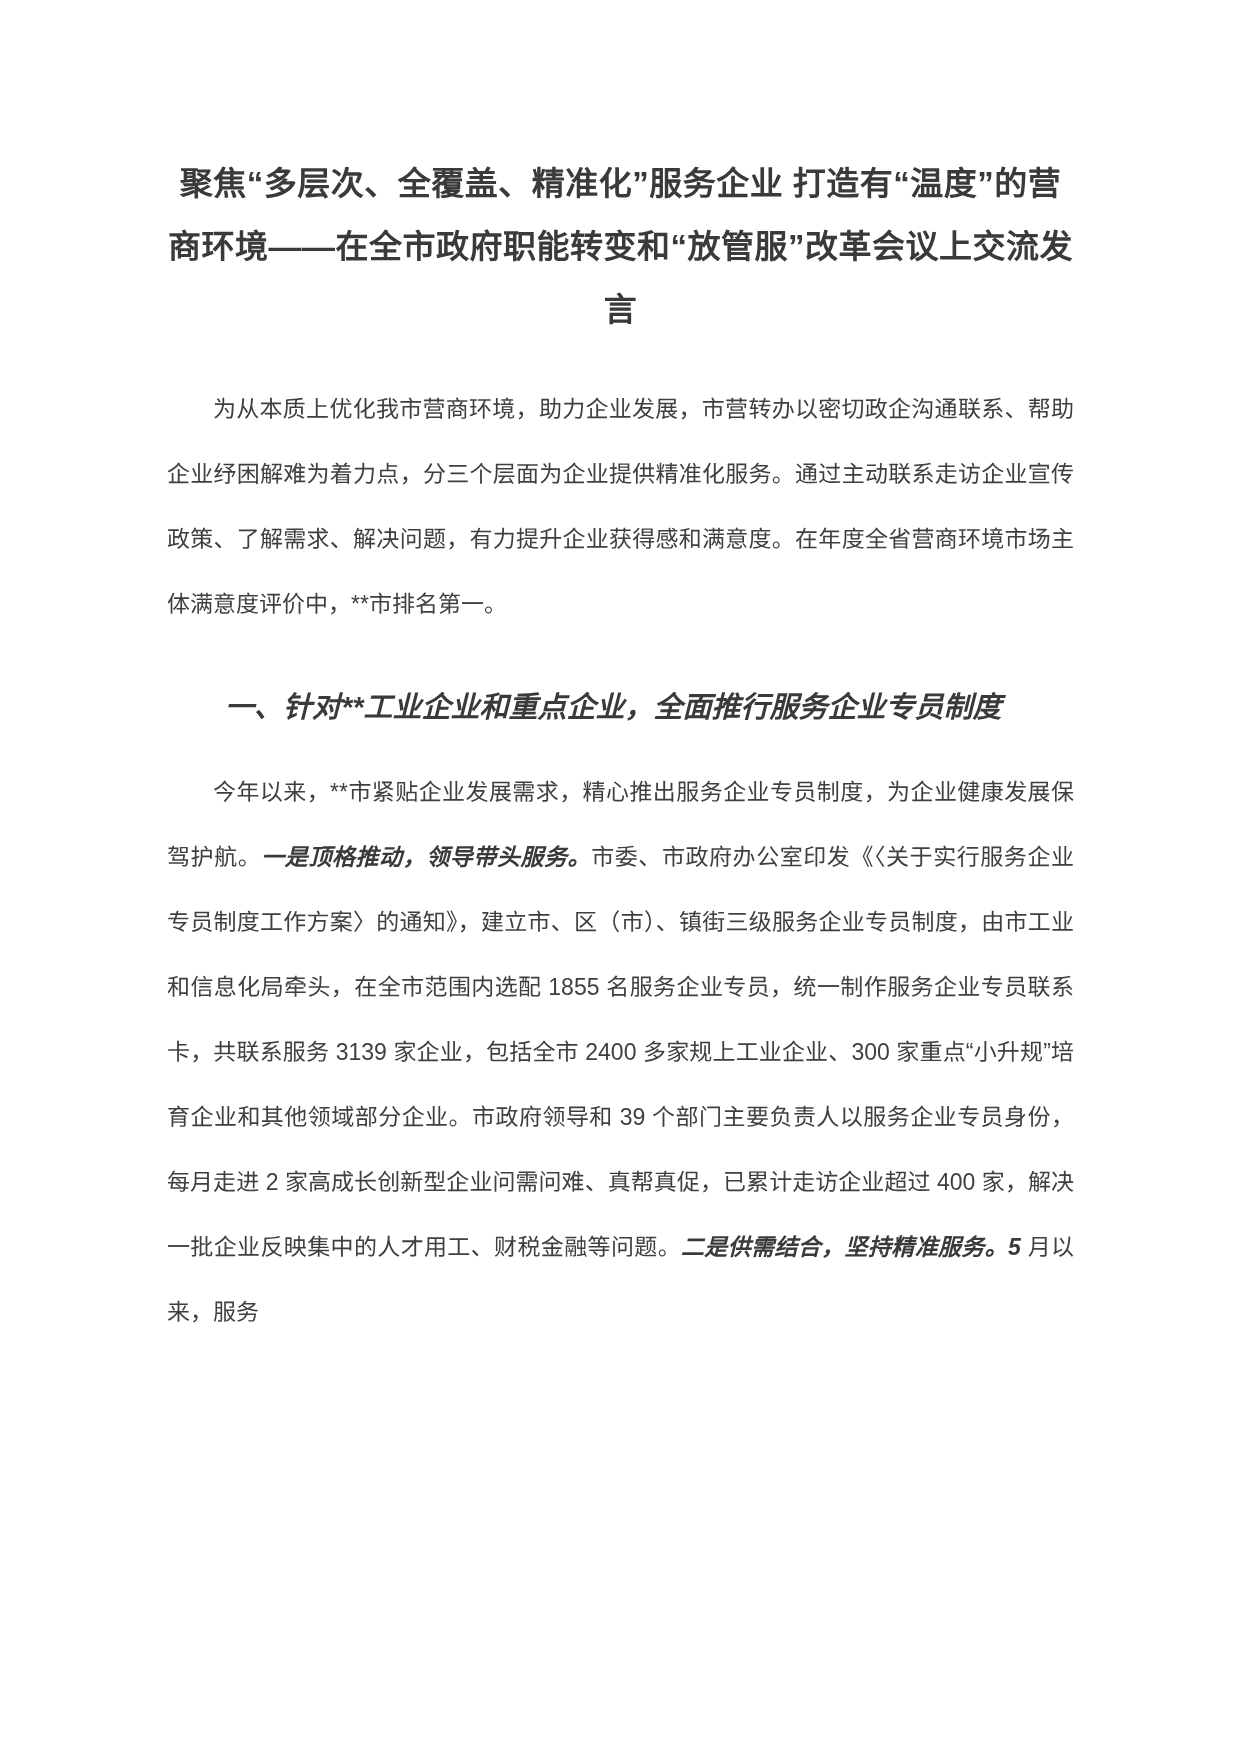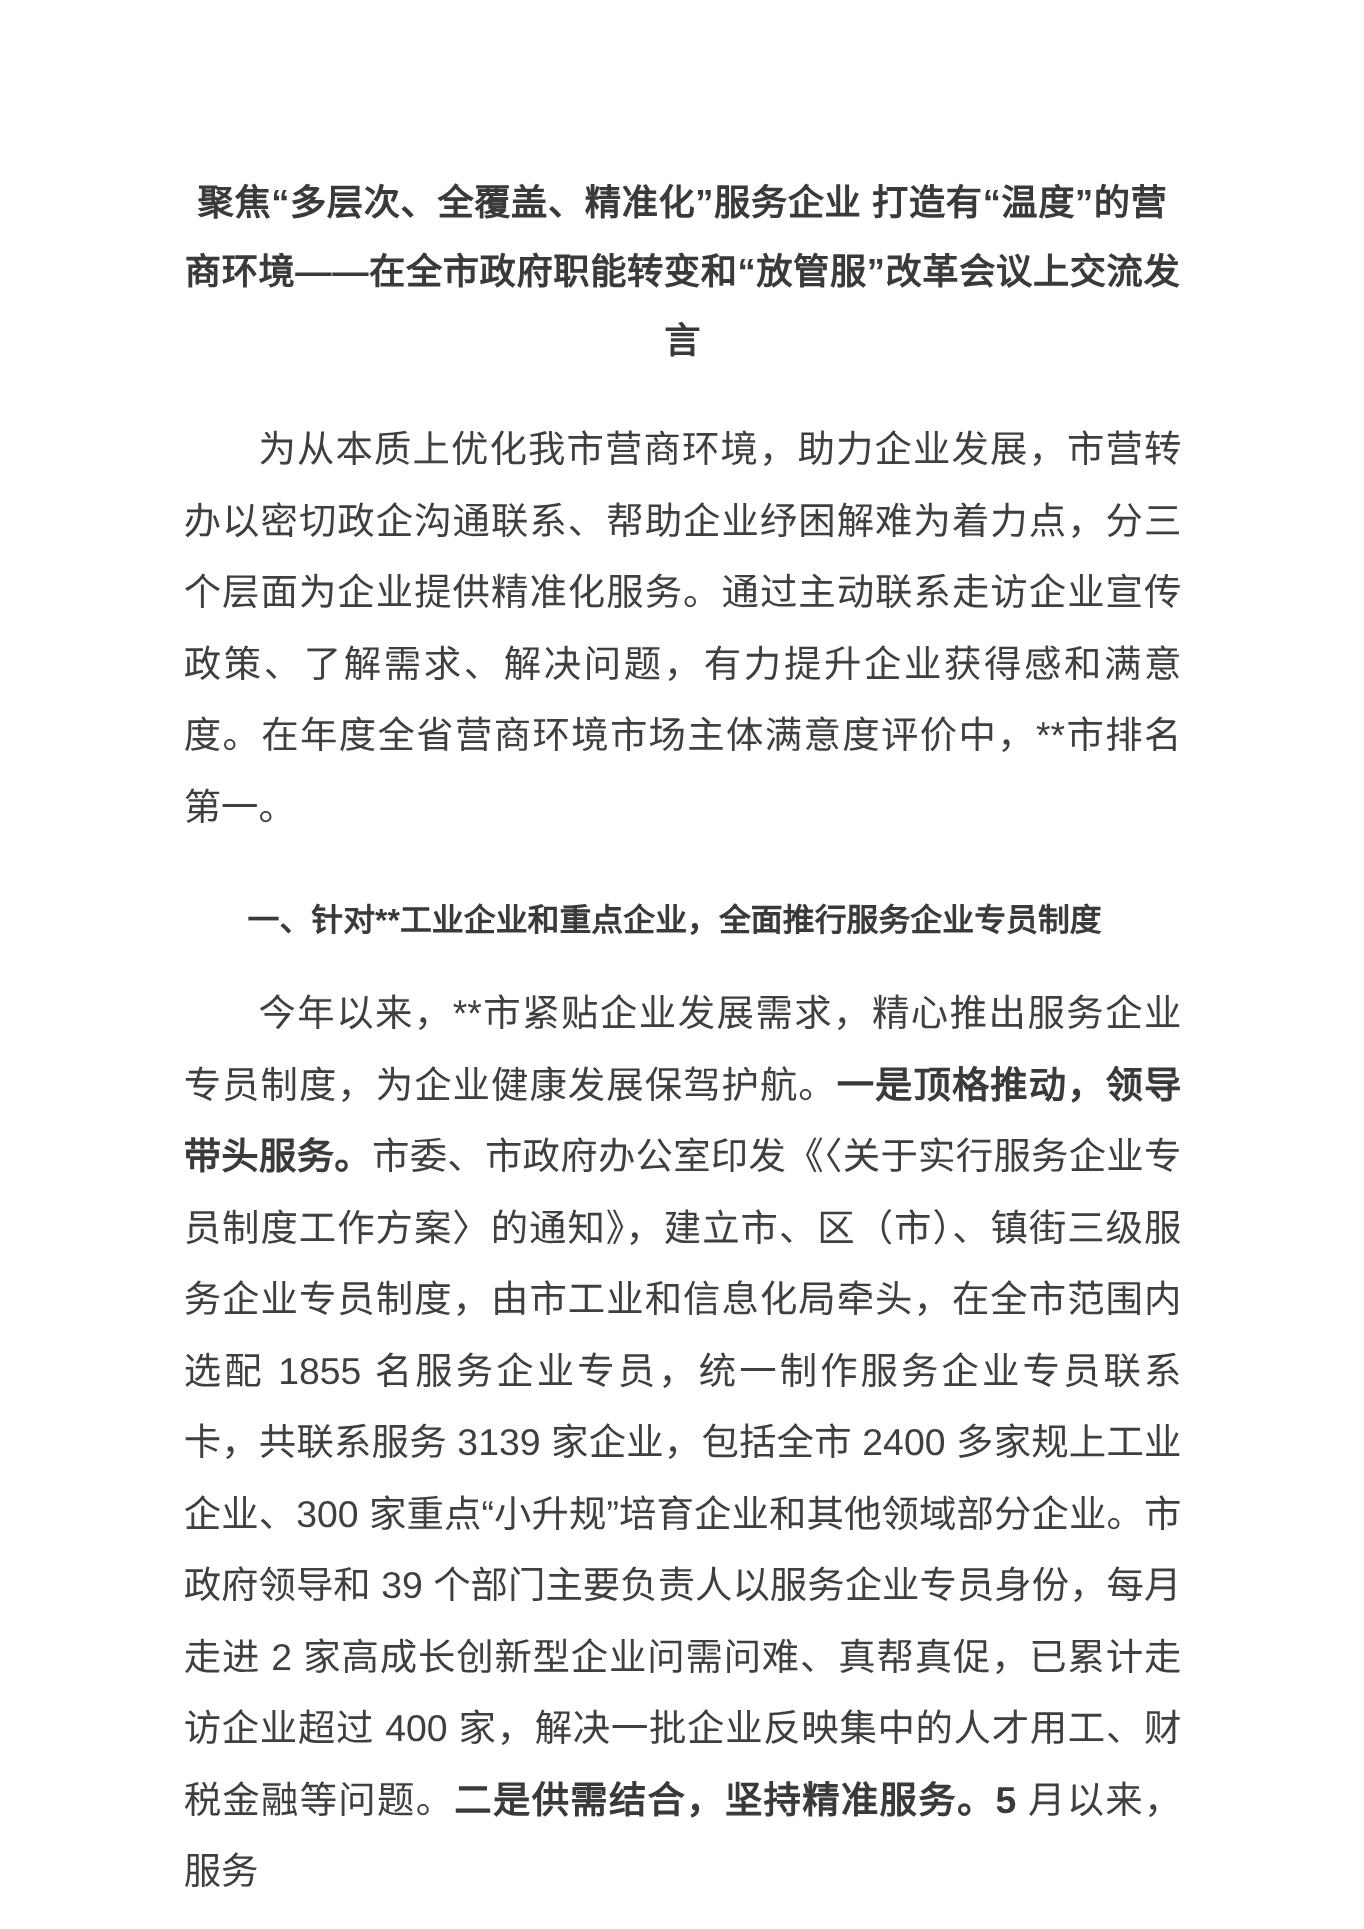--- a/index.html
+++ b/index.html
@@ -25,39 +25,40 @@
     margin: 0 0 36px 0;
     font-size: 33px;
     font-weight: 700;
     line-height: 63px;
     text-align: center;
     color: #3a3a3a;
     letter-spacing: 0.5px;
   }
   .doc-para {
     margin: 0;
-    font-size: 34px;
+    font-size: 23px;
     font-weight: 400;
     line-height: 65px;
     text-align: justify;
     text-indent: 2em;
     color: #3f3f3f;
   }
   .doc-heading {
     margin: 38px 0 20px 0;
     font-size: 29px;
     font-weight: 700;
     line-height: 65px;
     text-align: justify;
     text-indent: 2em;
     color: #3a3a3a;
   }
   .bold {
     font-weight: 700;
     color: #3a3a3a;
+    font-style: italic;
   }
 </style>
 </head>
 <body>
 
 <div class="page">
   <h1 class="doc-title">聚焦“多层次、全覆盖、精准化”服务企业 打造有“温度”的营商环境——在全市政府职能转变和“放管服”改革会议上交流发言</h1>
 
   <p class="doc-para"><span>为从本质上优化我市营商环境，助力企业发展，市营转办以密切政企沟通联系、帮助企业纾困解难为着力点，分三个层面为企业提供精准化服务。通过主动联系走访企业宣传政策、了解需求、解决问题，有力提升企业获得感和满意度。在年度全省营商环境市场主体满意度评价中，**市排名第一。</span></p>
 

